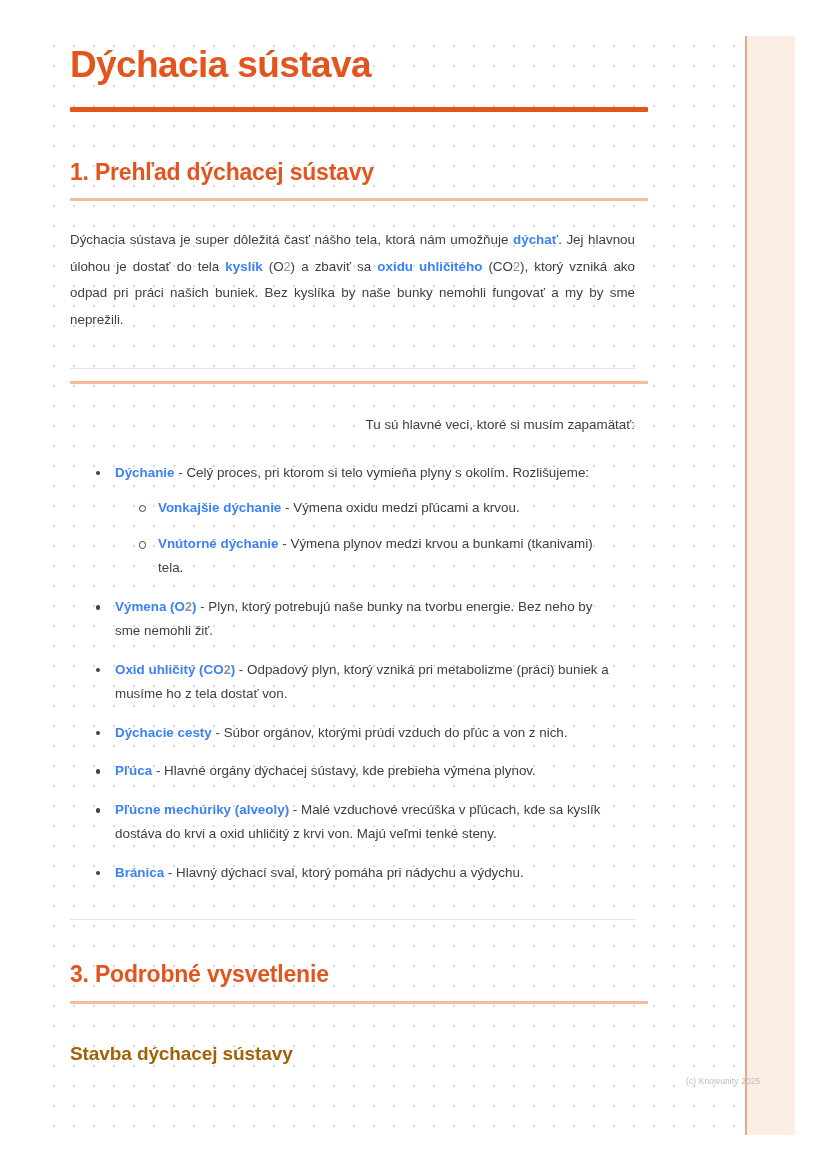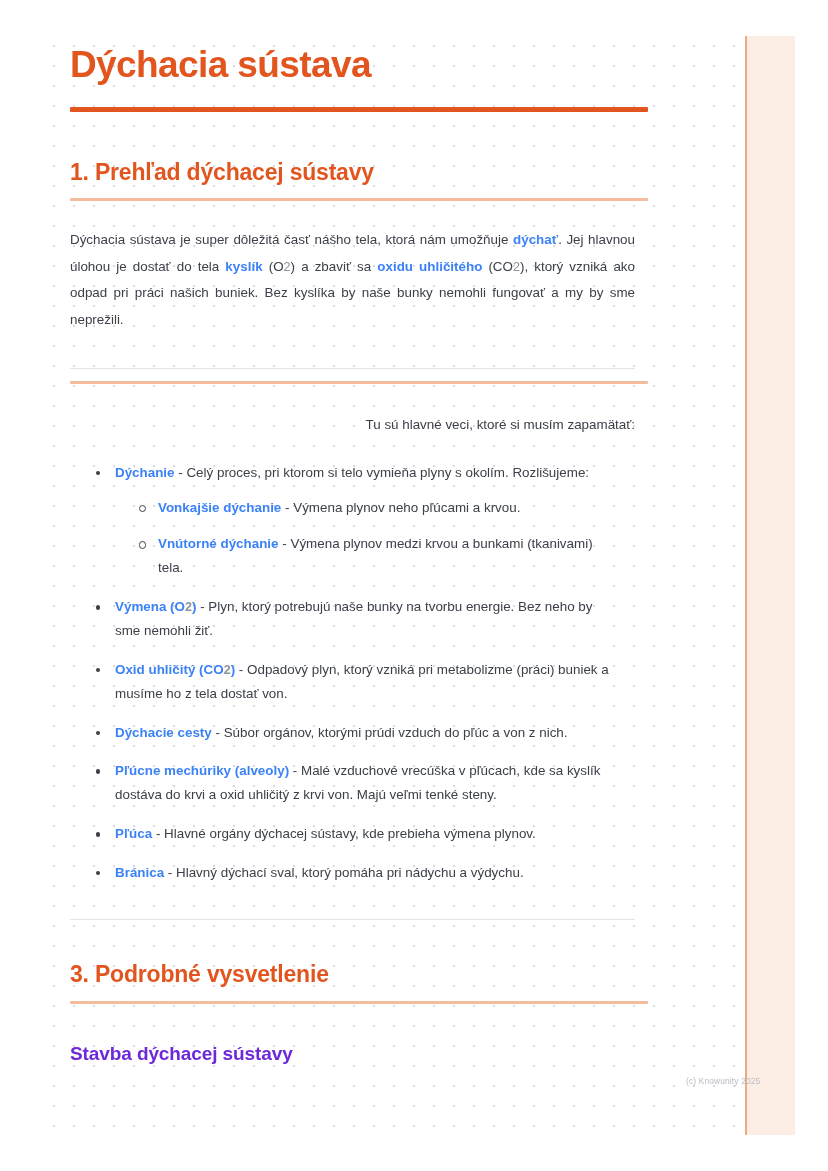--- a/index.html
+++ b/index.html
@@ -94,21 +94,21 @@
     border-radius: 1px;
   }
   .sec-1 { margin-top: 46px; }
   .sec-2 { margin-top: 52px; }
   .sec-3 { margin-top: 40px; }
 
   
   .h3 {
     font-size: 19px;
     font-weight: bold;
-    color: #6d28d9;
+    color: #a16207;
     letter-spacing: -0.1px;
     margin: 0;
     margin-top: 38px;
     line-height: 1.3;
   }
 
   
   .para {
     font-size: 13.4px;
     color: #3c4049;
@@ -223,35 +223,35 @@
 
   <div class="h2-rule"></div>
 
   <p class="para left lead-in">Tu sú hlavné veci, ktoré si musím zapamätať:</p>
 
   <ul class="lvl1">
 
     <li><span class="b">Dýchanie</span><span> - </span><span>Celý proces, pri ktorom si telo vymieňa plyny s okolím. Rozlišujeme:</span>
       <div class="nested-wrap">
         <ul class="lvl2">
-          <li><span class="b">Vonkajšie dýchanie</span><span> - </span><span>Výmena plynov neho pľúcami a krvou.</span></li>
+          <li><span class="b">Vonkajšie dýchanie</span><span> - </span><span>Výmena oxidu medzi pľúcami a krvou.</span></li>
           <li><span class="b">Vnútorné dýchanie</span><span> - </span><span>Výmena plynov medzi krvou a bunkami (tkanivami) tela.</span></li>
         </ul>
       </div>
     </li>
 
     <li><span class="b">Výmena (O</span><span class="b sub">2</span><span class="b">)</span><span> - </span><span>Plyn, ktorý potrebujú naše bunky na tvorbu energie. Bez neho by sme nemohli žiť.</span></li>
 
     <li><span class="b">Oxid uhličitý (CO</span><span class="b sub">2</span><span class="b">)</span><span> - </span><span>Odpadový plyn, ktorý vzniká pri metabolizme (práci) buniek a musíme ho z tela dostať von.</span></li>
 
     <li><span class="b">Dýchacie cesty</span><span> - </span><span>Súbor orgánov, ktorými prúdi vzduch do pľúc a von z nich.</span></li>
 
+    <li><span class="b">Pľúca</span><span> - </span><span>Hlavné orgány dýchacej sústavy, kde prebieha výmena plynov.</span></li>
+
     <li><span class="b">Pľúcne mechúriky (alveoly)</span><span> - </span><span>Malé vzduchové vrecúška v pľúcach, kde sa kyslík dostáva do krvi a oxid uhličitý z krvi von. Majú veľmi tenké steny.</span></li>
-
-    <li><span class="b">Pľúca</span><span> - </span><span>Hlavné orgány dýchacej sústavy, kde prebieha výmena plynov.</span></li>
 
     <li><span class="b">Bránica</span><span> - </span><span>Hlavný dýchací sval, ktorý pomáha pri nádychu a výdychu.</span></li>
 
   </ul>
 
   <div class="divider"></div>
 
   <h2 class="h2 sec-3">3. Podrobné vysvetlenie</h2>
   <div class="h2-rule"></div>
 

